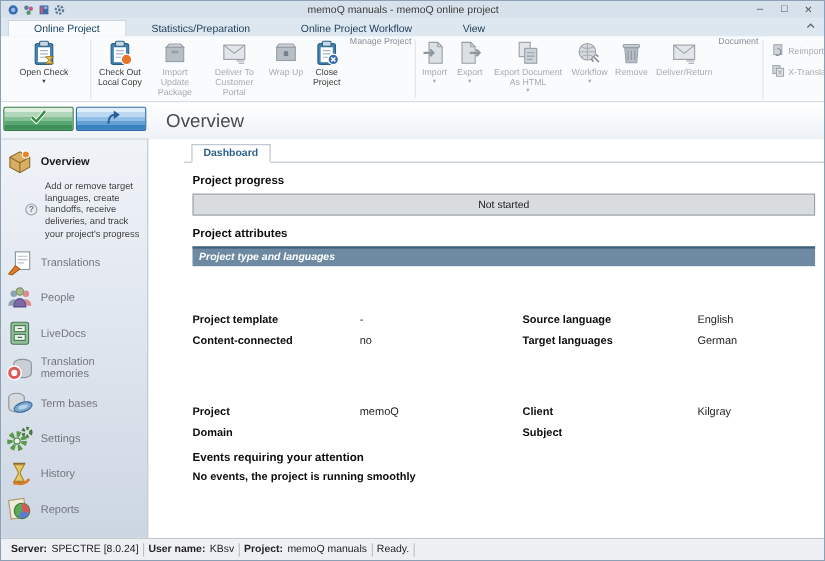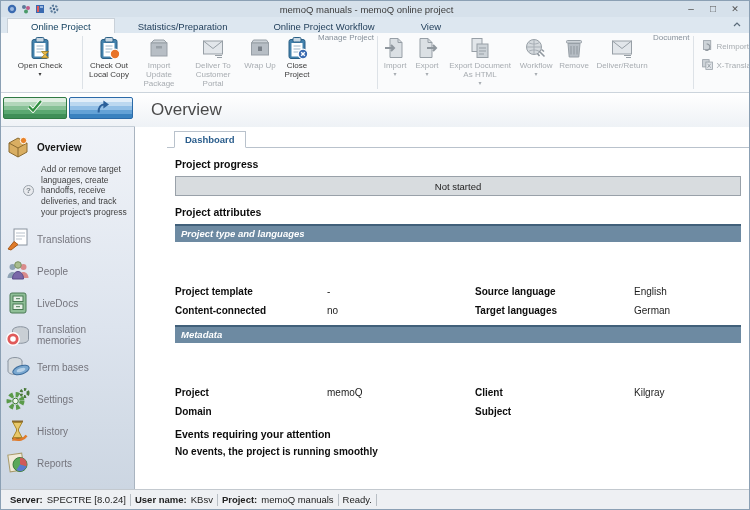--- a/index.html
+++ b/index.html
@@ -406,21 +406,20 @@
           <span class="alabel">Project template</span>
           <span class="avalue">-</span>
           <span class="alabel">Source language</span>
           <span class="avalue">English</span>
           <span class="alabel">Content-connected</span>
           <span class="avalue">no</span>
           <span class="alabel">Target languages</span>
           <span class="avalue">German</span>
         </div>
 
-        <div class="secbar">Metadata</div>
         <div class="attrgrid">
           <span class="alabel">Project</span>
           <span class="avalue">memoQ</span>
           <span class="alabel">Client</span>
           <span class="avalue">Kilgray</span>
           <span class="alabel">Domain</span>
           <span class="avalue"></span>
           <span class="alabel">Subject</span>
           <span class="avalue"></span>
         </div>

